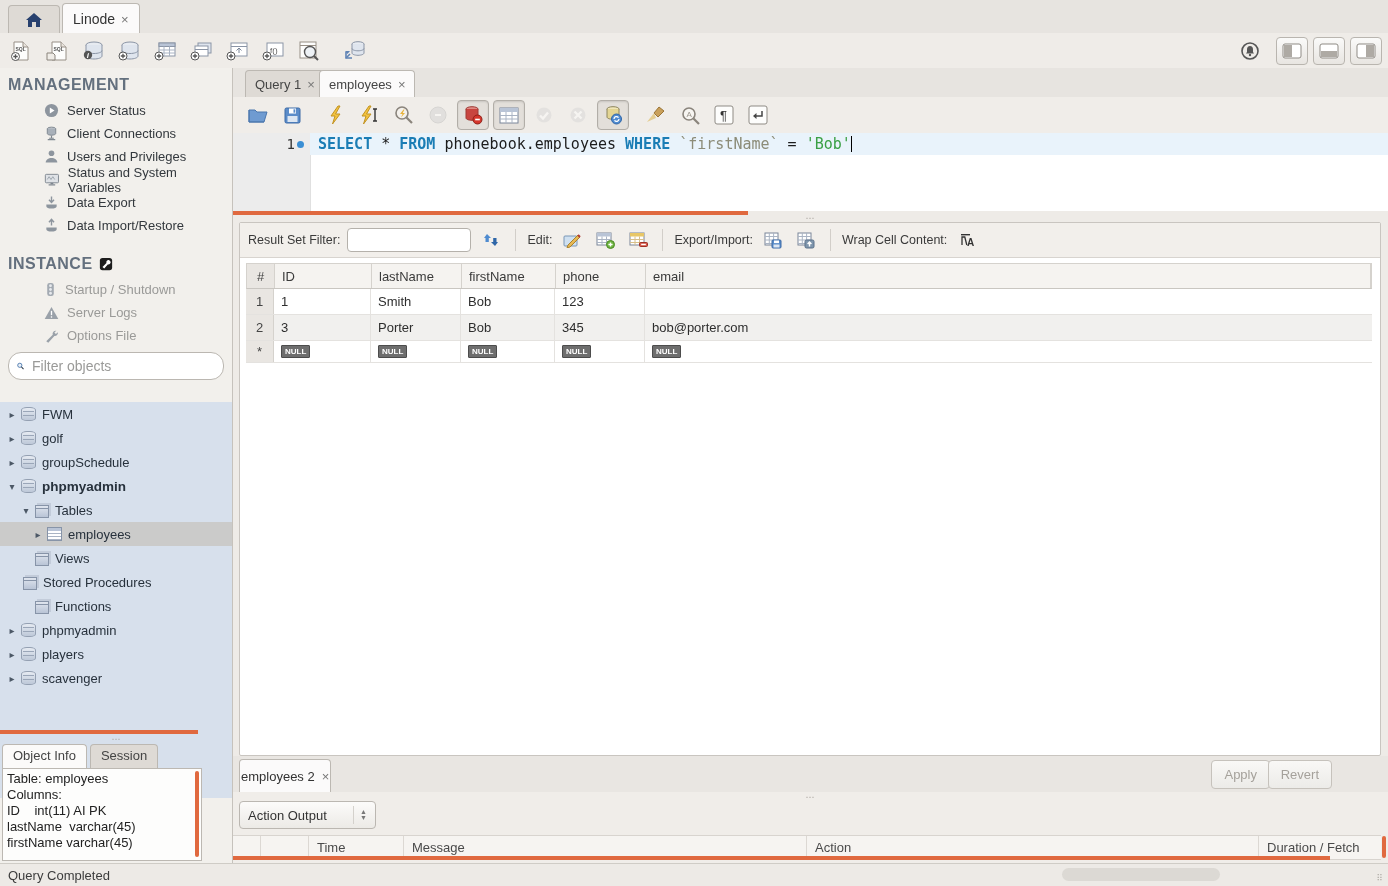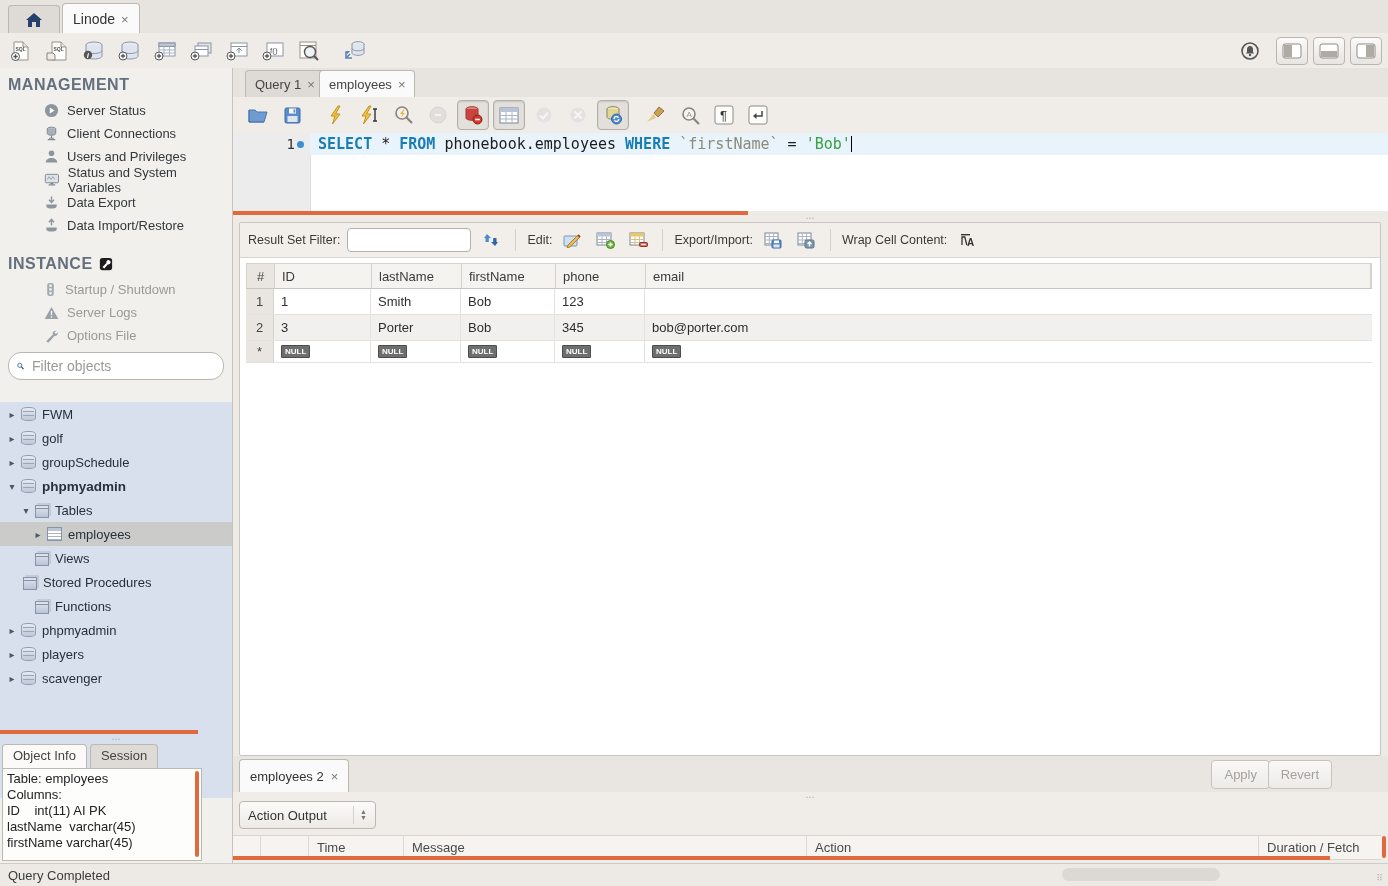--- a/index.html
+++ b/index.html
@@ -76,21 +76,21 @@
   .grow.hdr{height:24px;background:#f5f3f0;border:1px solid #d5d2cd;border-bottom:1px solid #c9c6c1;color:#3a3a3a;}
   .gcell{display:flex;align-items:center;padding-left:7px;border-right:1px solid #e4e2df;box-sizing:border-box;overflow:hidden;}
   .hdr .gcell{border-right:1px solid #d5d2cd;}
   .numc{width:28px;background:#e9e6e2;color:#444;justify-content:center;padding-left:0;border-right:1px solid #d5d2cd;}
   .c1{width:97px;} .c2{width:90px;} .c3{width:94px;} .c4{width:90px;} .c5{flex:1;border-right:none;}
   .grow.alt{background:#f1f0ee;}
   .grow.nullrow{height:21px;}
   .nullbadge{display:inline-block;background:#6e6e6e;border:1px solid #4c4c4c;color:#fff;font-size:8px;font-weight:bold;padding:1px 3px;line-height:9px;border-radius:1px;}
   
   .restabbar{position:absolute;left:0;top:688px;width:1155px;height:36px;background:#e9e6e2;border-bottom:1px solid #c9c5c0;}
-  .restab{position:absolute;left:6px;top:3px;height:32px;background:#fbfafa;border:1px solid #bcb8b2;border-bottom:none;border-radius:4px 4px 0 0;display:flex;align-items:center;gap:5px;padding:0 10px;color:#333;}
+  .restab{position:absolute;left:6px;top:3px;height:32px;background:#fbfafa;border:1px solid #bcb8b2;border-bottom:none;border-radius:4px 4px 0 0;display:flex;align-items:center;gap:5px;padding:0 1px;color:#333;}
   .btn{position:absolute;top:4px;height:27px;border:1px solid #c6c2bc;border-radius:4px;background:linear-gradient(#f9f8f6,#ecebe8);color:#a5a19b;display:flex;align-items:center;justify-content:center;padding:0 12px;}
   
   .outputarea{position:absolute;left:0;top:724px;width:1155px;height:71px;background:#f0ede9;}
   .outsel{position:absolute;left:6px;top:9px;width:137px;height:28px;background:linear-gradient(#fcfbfa,#eceae6);border:1px solid #bbb7b1;border-radius:4px;display:flex;align-items:center;padding:0 8px;box-sizing:border-box;color:#333;}
   .spin{margin-left:auto;display:flex;flex-direction:column;align-items:center;line-height:6px;font-size:7px;color:#777;border-left:1px solid #d4d1cc;padding-left:6px;height:18px;justify-content:center;}
   .outhdr{position:absolute;left:0;top:43px;width:1148px;height:23px;background:#f6f4f1;border-top:1px solid #d8d4cf;border-bottom:1px solid #d8d4cf;display:flex;align-items:center;color:#4a4a4a;}
   .ocell{height:100%;display:flex;align-items:center;padding-left:8px;border-right:1px solid #dcd8d3;box-sizing:border-box;overflow:hidden;white-space:nowrap;}
   .oc0{width:28px;} .oc1{width:48px;} .oc2{width:95px;} .oc3{width:452px;} .oc4{width:403px;} .oc5{flex:1;border-right:none;}
   
   .statusbar{position:absolute;left:0;top:863px;width:1388px;height:23px;background:#edeae6;border-top:1px solid #cfccc6;display:flex;align-items:center;padding-left:8px;box-sizing:border-box;color:#3c3c3c;}

